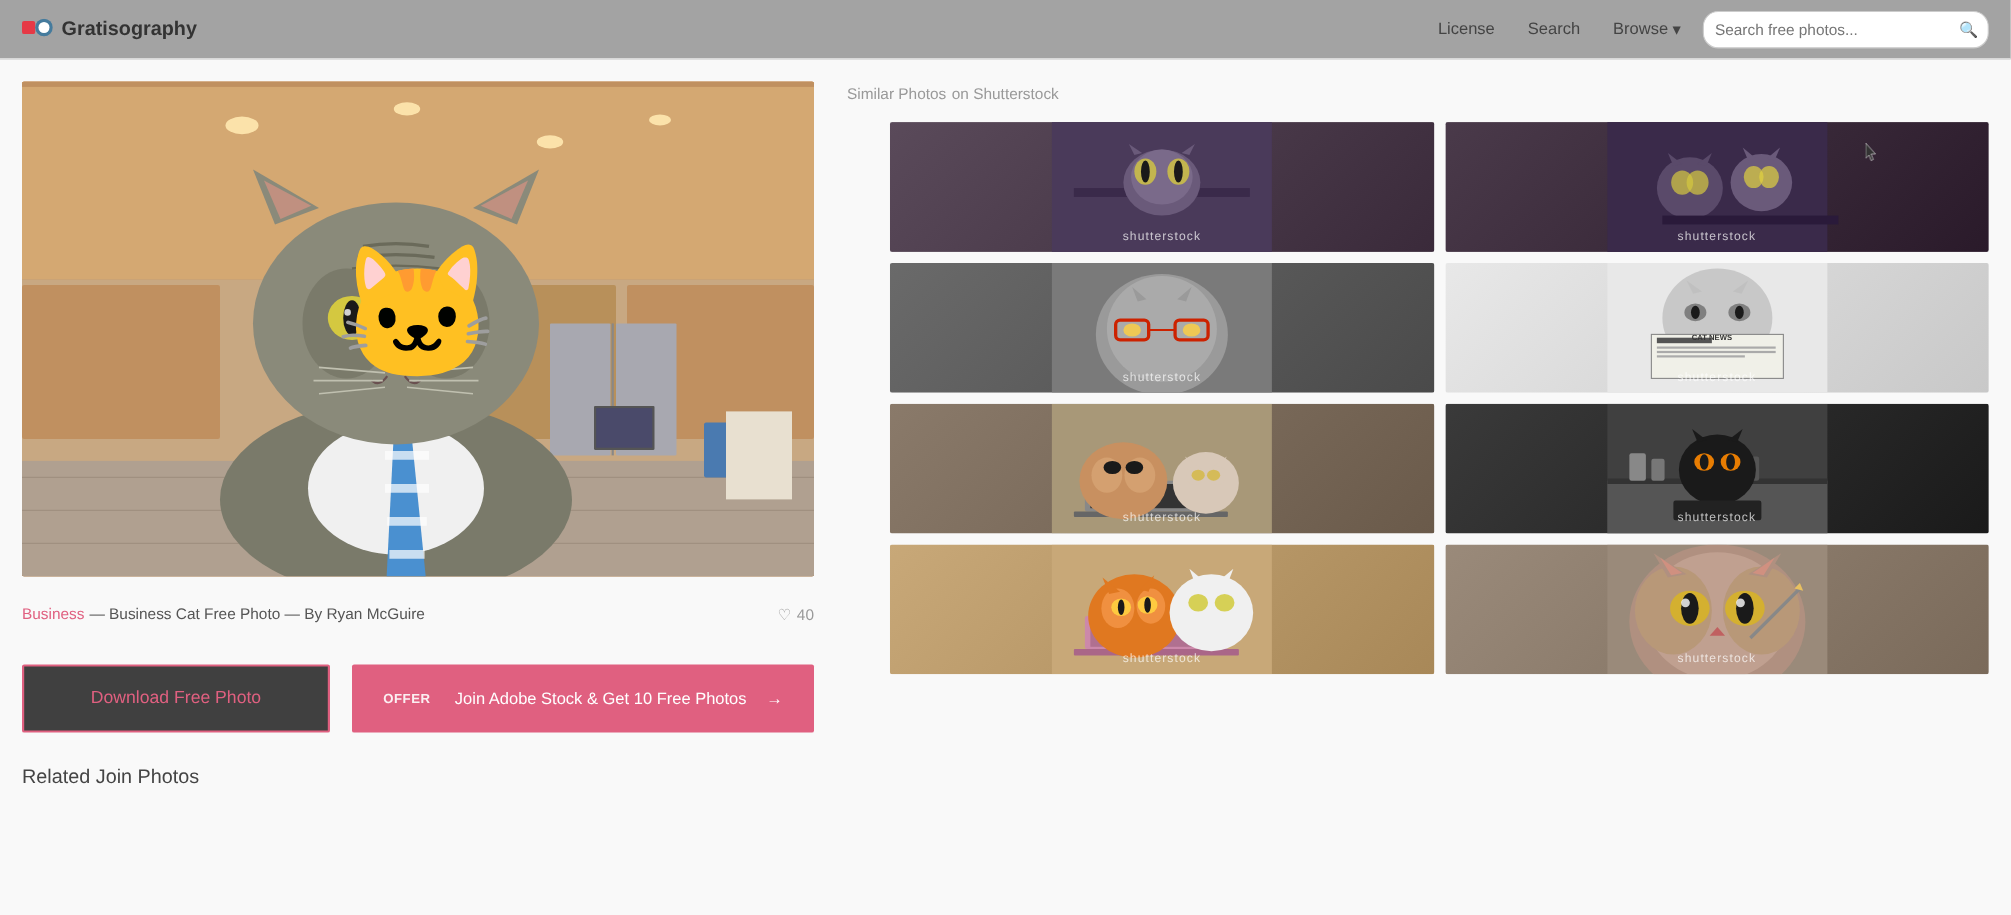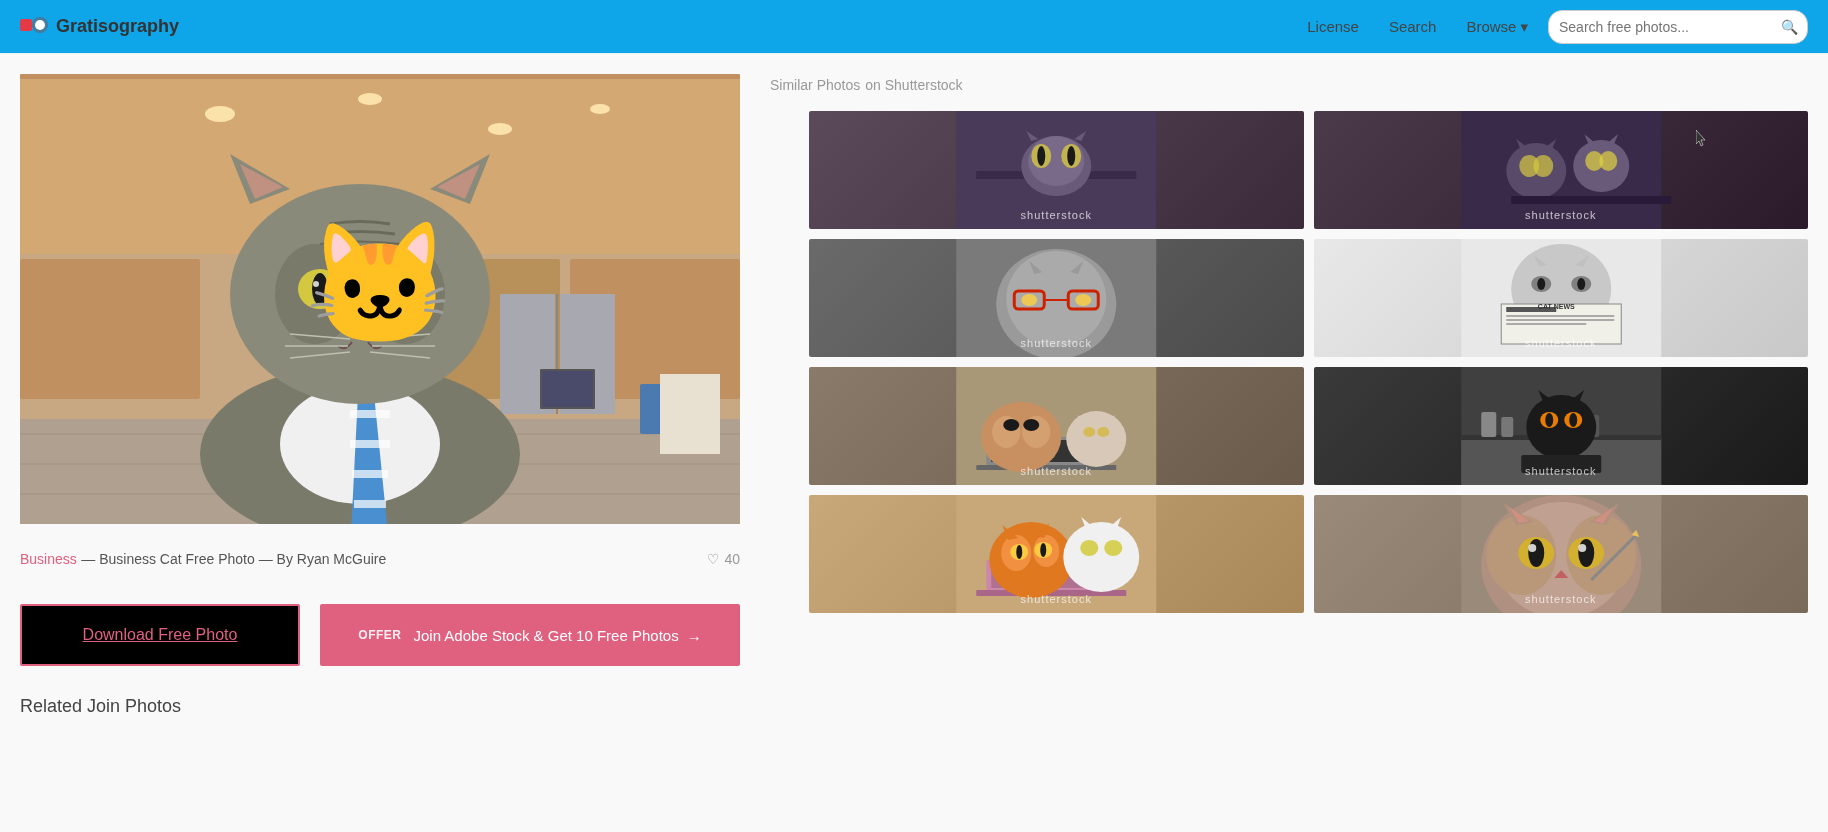--- a/index.html
+++ b/index.html
@@ -4,21 +4,21 @@
   <style>
     * { margin: 0; padding: 0; box-sizing: border-box; }
     body { font-family: Arial, sans-serif; background: #f9f9f9; color: #333; min-height: 832px; }
 
     
     .header {
       display: flex;
       align-items: center;
       padding: 0 20px;
       height: 54px;
-      background: #0ea5e9;
+      background: #a3a3a3;
       border-bottom: 1px solid #eee;
       position: relative;
     }
     .logo-area {
       display: flex;
       align-items: center;
       gap: 8px;
       margin-right: auto;
     }
     .logo-icon {
@@ -153,43 +153,42 @@
     
     .action-buttons {
       display: flex;
       gap: 20px;
       margin-top: 10px;
     }
     .btn-download {
       flex: 0 0 280px;
       height: 62px;
       border: 2px solid #e06080;
-      background: #000000;
+      background: #404040;
       color: #e06080;
       font-size: 16px;
       cursor: pointer;
       border-radius: 2px;
       display: flex;
       align-items: center;
       justify-content: center;
-      text-decoration: underline;
     }
     .btn-offer {
       flex: 1;
       height: 62px;
       border: none;
       background: #e06080;
       color: #fff;
       font-size: 15px;
       cursor: pointer;
       border-radius: 2px;
       display: flex;
       align-items: center;
       justify-content: center;
-      gap: 8px;
+      gap: 18px;
     }
     .offer-label {
       font-size: 12px;
       font-weight: bold;
       letter-spacing: 0.5px;
       opacity: 0.9;
       margin-right: 4px;
     }
 
     

